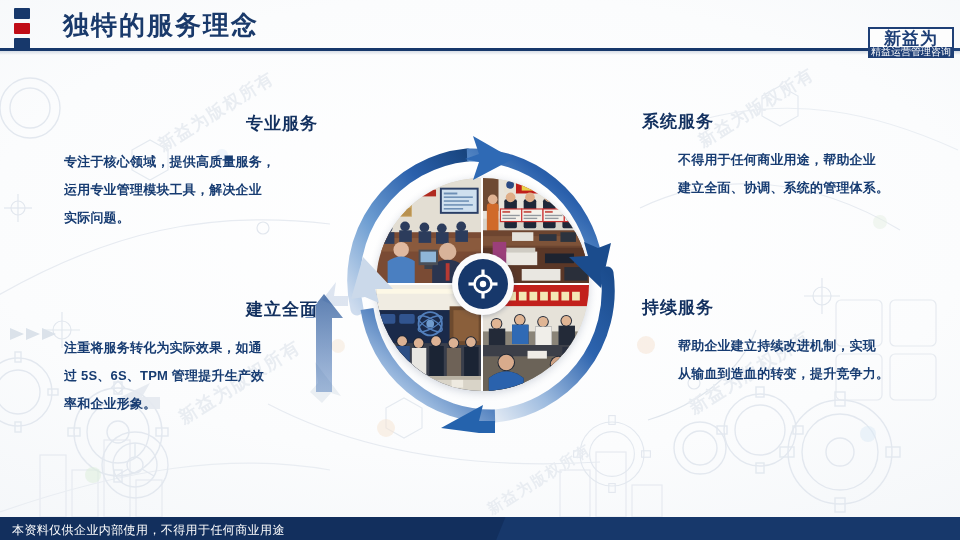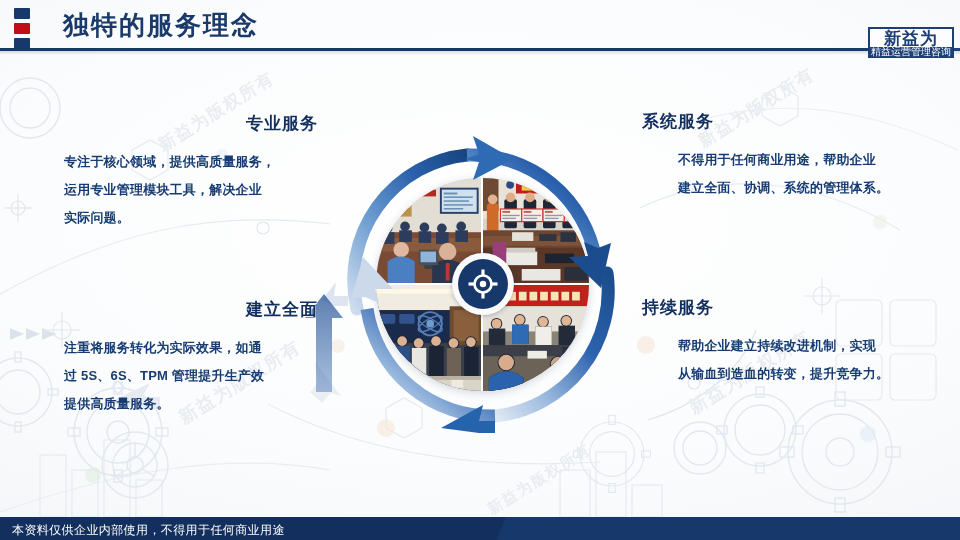--- a/index.html
+++ b/index.html
@@ -325,21 +325,21 @@
       <div>不得用于任何商业用途，帮助企业</div>
       <div>建立全面、协调、系统的管理体系。</div>
     </div>
   </div>
 
   <div class="blk l" id="blk-eff">
     <div class="h">建立全面</div>
     <div class="p">
       <div>注重将服务转化为实际效果，如通</div>
       <div>过 5S、6S、TPM 管理提升生产效</div>
-      <div>提供高质量服务。</div>
+      <div>率和企业形象。</div>
     </div>
   </div>
 
   <div class="blk r" id="blk-con">
     <div class="h">持续服务</div>
     <div class="p">
       <div>帮助企业建立持续改进机制，实现</div>
       <div>从输血到造血的转变，提升竞争力。</div>
     </div>
   </div>

